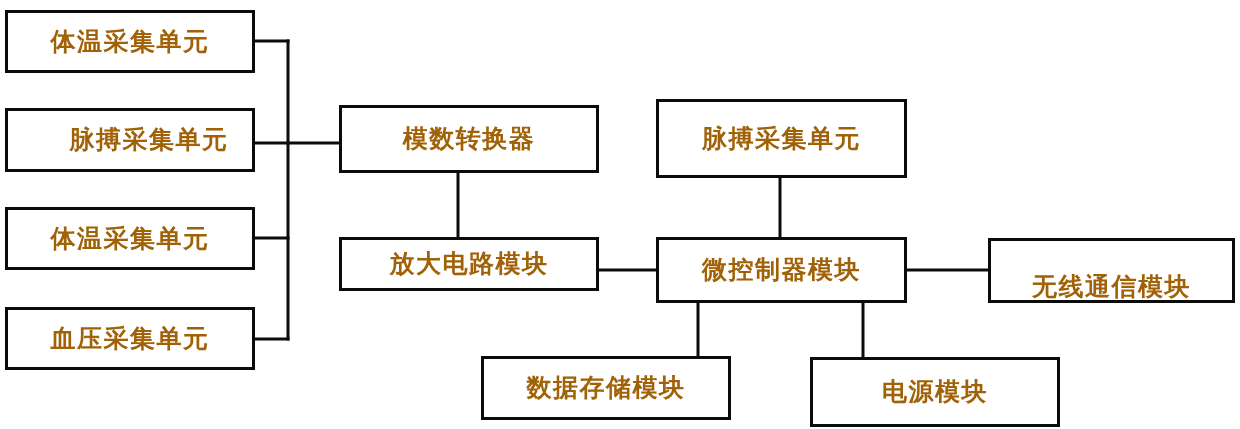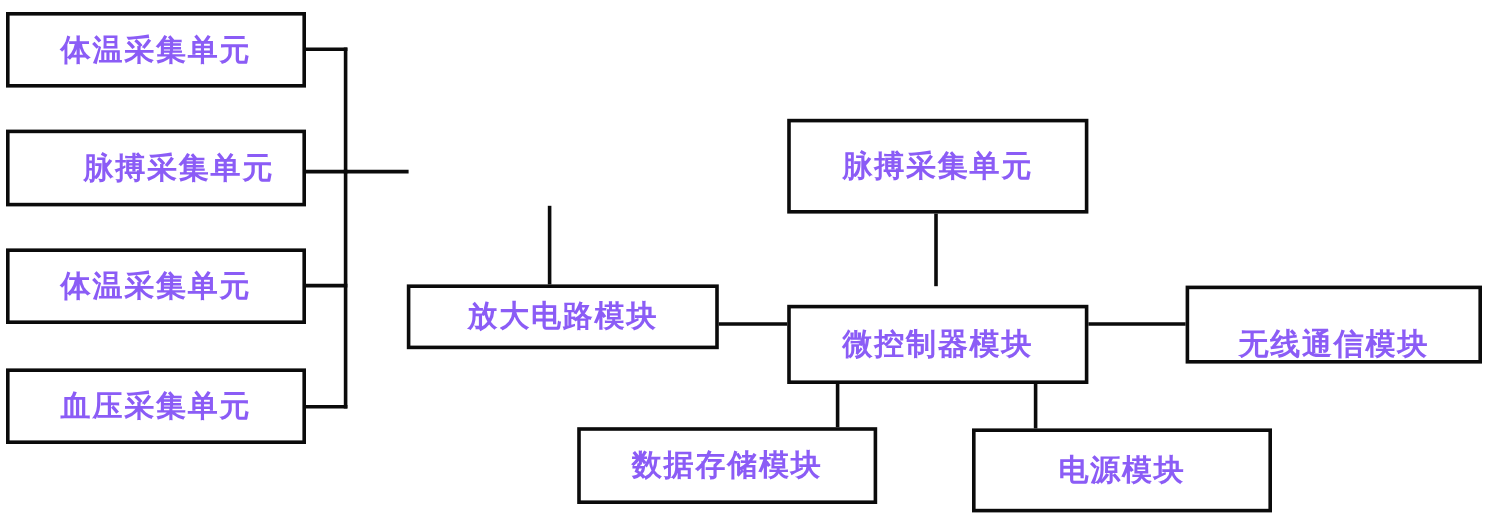--- a/index.html
+++ b/index.html
@@ -33,21 +33,21 @@
     background: #ffffff;
     display: flex;
     align-items: center;
     justify-content: center;
     z-index: 2;
   }
   .node-label {
     font-family: "DejaVu Sans", "Liberation Sans", sans-serif;
     font-size: 25px;
     font-weight: 700;
-    color: #8b5cf6;
+    color: #a16207;
     letter-spacing: 1.5px;
     line-height: 1.1;
     white-space: nowrap;
     user-select: none;
   }
 </style>
 </head>
 <body>
 
 <div id="diagram-canvas">
@@ -73,27 +73,30 @@
   <div class="node-box" style="left: 5px; top: 108px; width: 250px; height: 64px; padding-left: 38px;">
     <span class="node-label">脉搏采集单元</span>
   </div>
   <div class="node-box" style="left: 5px; top: 207px; width: 250px; height: 63px;">
     <span class="node-label">体温采集单元</span>
   </div>
   <div class="node-box" style="left: 5px; top: 307px; width: 250px; height: 63px;">
     <span class="node-label">血压采集单元</span>
   </div>
 
+  <div class="node-box" style="left: 339px; top: 105px; width: 260px; height: 68px;">
+    <span class="node-label">模数转换器</span>
+  </div>
   <div class="node-box" style="left: 656px; top: 99px; width: 251px; height: 79px;">
     <span class="node-label">脉搏采集单元</span>
   </div>
   <div class="node-box" style="left: 339px; top: 237px; width: 260px; height: 54px;">
     <span class="node-label">放大电路模块</span>
   </div>
-  <div class="node-box" style="left: 656px; top: 254px; width: 251px; height: 66px;">
+  <div class="node-box" style="left: 656px; top: 237px; width: 251px; height: 66px;">
     <span class="node-label">微控制器模块</span>
   </div>
 
   <div class="node-box" style="left: 988px; top: 238px; width: 247px; height: 65px; align-items: flex-end;">
     <span class="node-label">无线通信模块</span>
   </div>
   <div class="node-box" style="left: 481px; top: 356px; width: 250px; height: 64px;">
     <span class="node-label">数据存储模块</span>
   </div>
   <div class="node-box" style="left: 810px; top: 357px; width: 250px; height: 70px;">

